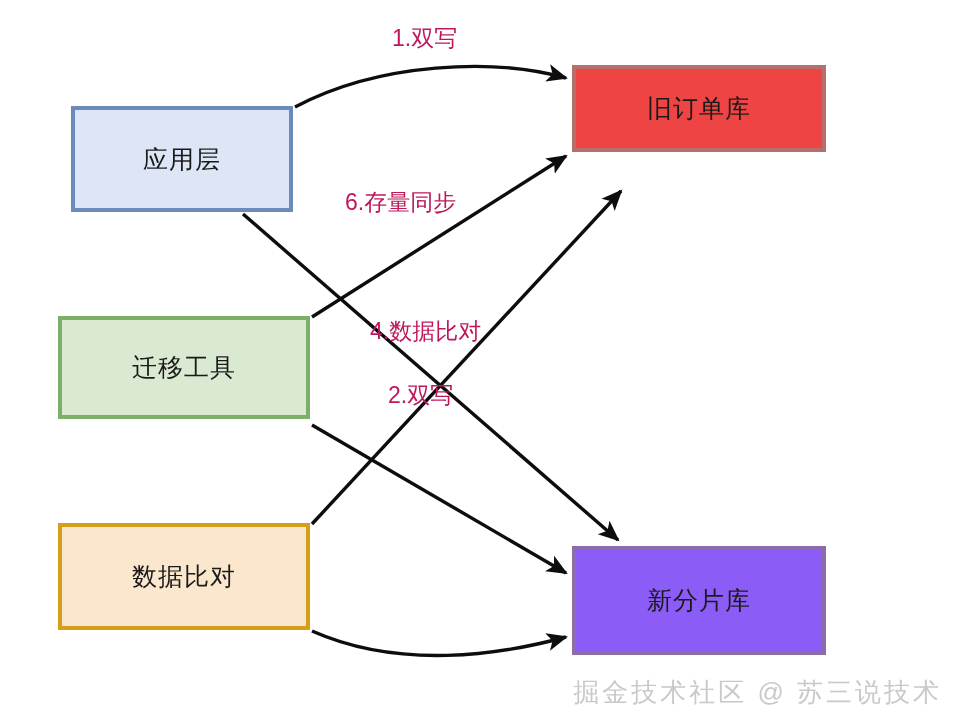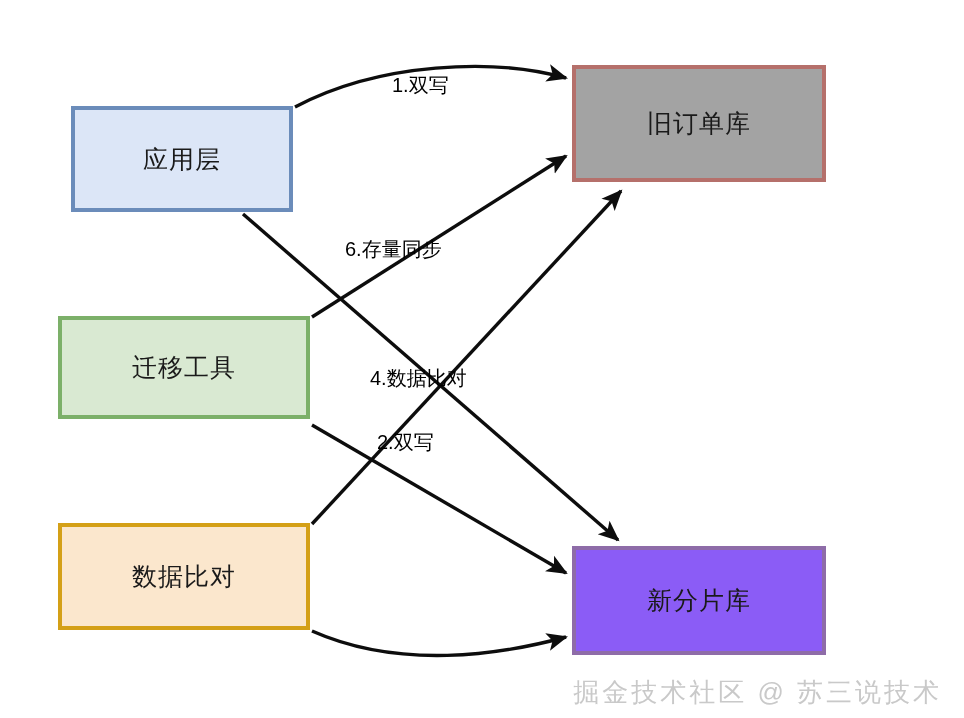--- a/index.html
+++ b/index.html
@@ -35,27 +35,26 @@
   }
   .node-label {
     font-size: 25px;
     color: #1a1a1a;
     letter-spacing: 1px;
     line-height: 1;
     white-space: nowrap;
   }
   .edge-label {
     position: absolute;
-    font-size: 20px;
-    color: #000000;
+    font-size: 23px;
+    color: #be185d;
     white-space: nowrap;
     z-index: 4;
     line-height: 1;
     letter-spacing: 0px;
-    margin-top: 48px;
   }
   #watermark {
     position: absolute;
     right: 22px;
     bottom: 8px;
     font-size: 26px;
     color: #c9c9c9;
     letter-spacing: 3px;
     white-space: nowrap;
     z-index: 5;
@@ -87,28 +86,28 @@
   </div>
 
   <div class="node-box" style="left: 58px; top: 316px; width: 252px; height: 103px; background: rgb(217, 233, 210); border-color: rgb(124, 176, 105); border-width: 4px;">
     <span class="node-label">迁移工具</span>
   </div>
 
   <div class="node-box" style="left: 58px; top: 523px; width: 252px; height: 107px; background: rgb(251, 231, 205); border-color: rgb(212, 160, 23); border-width: 4px;">
     <span class="node-label">数据比对</span>
   </div>
 
-  <div class="node-box" style="left: 572px; top: 65px; width: 254px; height: 117px; background: #a3a3a3; border-color: rgb(181, 112, 107); border-width: 4px;">
+  <div class="node-box" style="left: 572px; top: 65px; width: 254px; height: 87px; background: #ef4444; border-color: rgb(181, 112, 107); border-width: 4px;">
     <span class="node-label">旧订单库</span>
   </div>
 
   <div class="node-box" style="left: 572px; top: 546px; width: 254px; height: 109px; background: #8b5cf6; border-color: rgb(142, 108, 168); border-width: 4px;">
     <span class="node-label">新分片库</span>
   </div>
 
   <div class="edge-label" style="left: 392px; top: 27px;">1.双写</div>
   <div class="edge-label" style="left: 345px; top: 191px;">6.存量同步</div>
   <div class="edge-label" style="left: 370px; top: 320px;">4.数据比对</div>
-  <div class="edge-label" style="left: 377px; top: 384px;">2.双写</div>
+  <div class="edge-label" style="left: 388px; top: 384px;">2.双写</div>
 
   <div id="watermark" style="color: rgb(201, 201, 201); text-align: right;">掘金技术社区 @ 苏三说技术</div>
 
 </div>
 
 </body></html>

